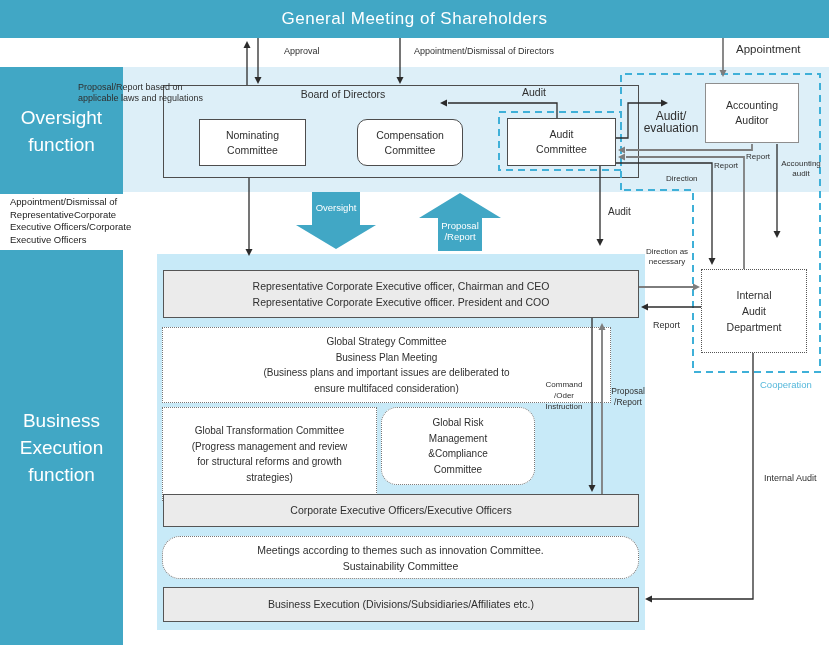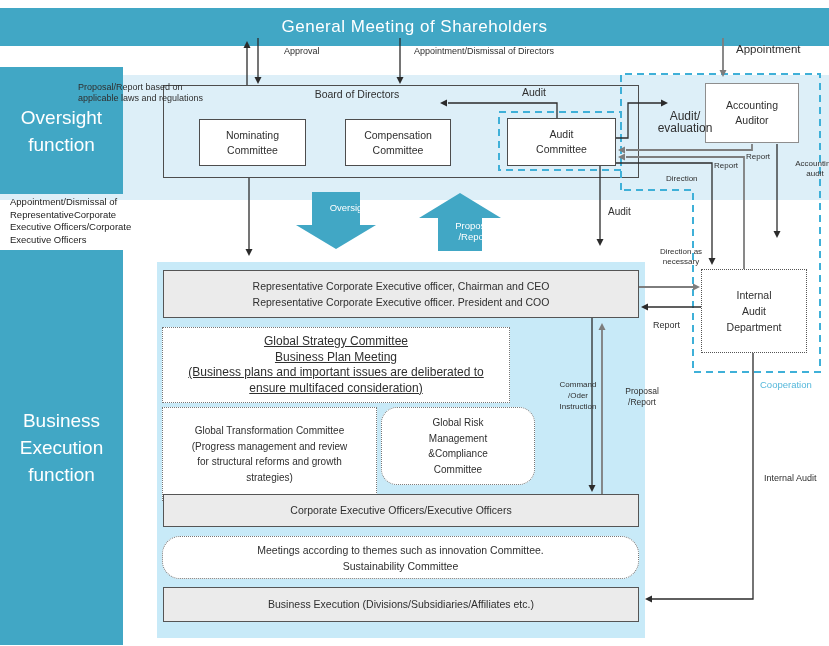--- a/index.html
+++ b/index.html
@@ -2,35 +2,35 @@
 <html><head>
 <meta charset="utf-8">
 <style>
   html,body{margin:0;padding:0;background:#fff;}
   #stage{
     position:relative;width:829px;height:646px;overflow:hidden;
     font-family:"Liberation Sans",sans-serif;color:#2f2f2f;background:#fff;
   }
   .abs{position:absolute;}
   .pre{white-space:pre-line;}
-  .panel{position:absolute;margin-top:8px;}
+  .panel{position:absolute;}
   .banner{left:0;top:0;width:829px;height:38px;background:#41a7c5;
     display:flex;align-items:center;justify-content:center;
     color:#fff;font-size:17px;letter-spacing:.5px;}
   .lightblue{left:0;top:67px;width:829px;height:125px;background:#ddeff8;}
   .cyan{left:157px;top:254px;width:488px;height:376px;background:#c8eaf8;}
   .side{background:#41a7c5;color:#fff;display:flex;align-items:center;justify-content:center;
     text-align:center;font-size:19px;line-height:27px;}
   .box{position:absolute;display:flex;align-items:center;justify-content:center;
     text-align:center;box-sizing:border-box;background:#fff;border:1.3px solid #4d4d4d;
     font-size:10.5px;line-height:15px;}
   .gray{background:#ebebeb;border:1.6px solid #555;text-align:center;}
   .dotted{border:1.4px dotted #777;}
   .lbl{position:absolute;font-size:9px;line-height:11px;}
-  .c{text-align:center;margin-left:14px;}
+  .c{text-align:center;}
   .white{color:#fff;}
   svg{position:absolute;left:0;top:0;pointer-events:none;}
 </style>
 </head>
 <body>
 
 <div id="stage">
 
   <div class="panel banner">
     <span>General Meeting of Shareholders</span>
@@ -45,33 +45,33 @@
 Executive Officers/Corporate
 Executive Officers</div>
   <div class="abs side pre" style="left:0;top:250px;width:123px;height:395px;">Business
 Execution
 function</div>
 
   <div class="box" style="left:163px;top:85px;width:476px;height:93px;background:#ddeff8;border-width:1.6px;"></div>
   <div class="abs c" style="left:163px;top:88px;width:360px;font-size:10.5px;">Board of Directors</div>
   <div class="box pre" style="left:199px;top:119px;width:107px;height:47px;">Nominating
 Committee</div>
-  <div class="box pre" style="left:345px;top:119px;width:106px;height:47px;">Compensation
+  <div class="box pre" style="left:357px;top:119px;width:106px;height:47px;border-radius:10px;">Compensation
 Committee</div>
   <div class="box pre" style="left:507px;top:118px;width:109px;height:48px;">Audit
 Committee</div>
   <div class="box pre" style="left:705px;top:83px;width:94px;height:60px;border:1.6px solid #8e8e8e;">Accounting
 Auditor</div>
   <div class="box pre" style="left:701px;top:269px;width:106px;height:84px;border:1.3px dotted #555;line-height:16px;">Internal
 Audit
 Department</div>
 
   <div class="box gray pre" style="left:163px;top:270px;width:476px;height:48px;line-height:16px;">Representative Corporate Executive officer, Chairman and CEO
 Representative Corporate Executive officer. President and COO</div>
-  <div class="box dotted pre" style="left:162px;top:327px;width:348px;height:76px;font-size:12px;line-height:15.5px;text-decoration:underline;">Global Strategy Committee
+  <div class="box dotted pre" style="left:162px;top:327px;width:449px;height:76px;font-size:10px;line-height:15.5px;">Global Strategy Committee
 Business Plan Meeting
 (Business plans and important issues are deliberated to
 ensure multifaced consideration)</div>
   <div class="box dotted pre" style="left:162px;top:407px;width:215px;height:94px;font-size:10px;line-height:15.5px;">Global Transformation Committee
 (Progress management and review
 for structural reforms and growth
 strategies)</div>
   <div class="box dotted pre" style="left:381px;top:407px;width:154px;height:78px;font-size:10px;line-height:15.5px;border-radius:16px;">Global Risk
 Management
 &amp;Compliance

